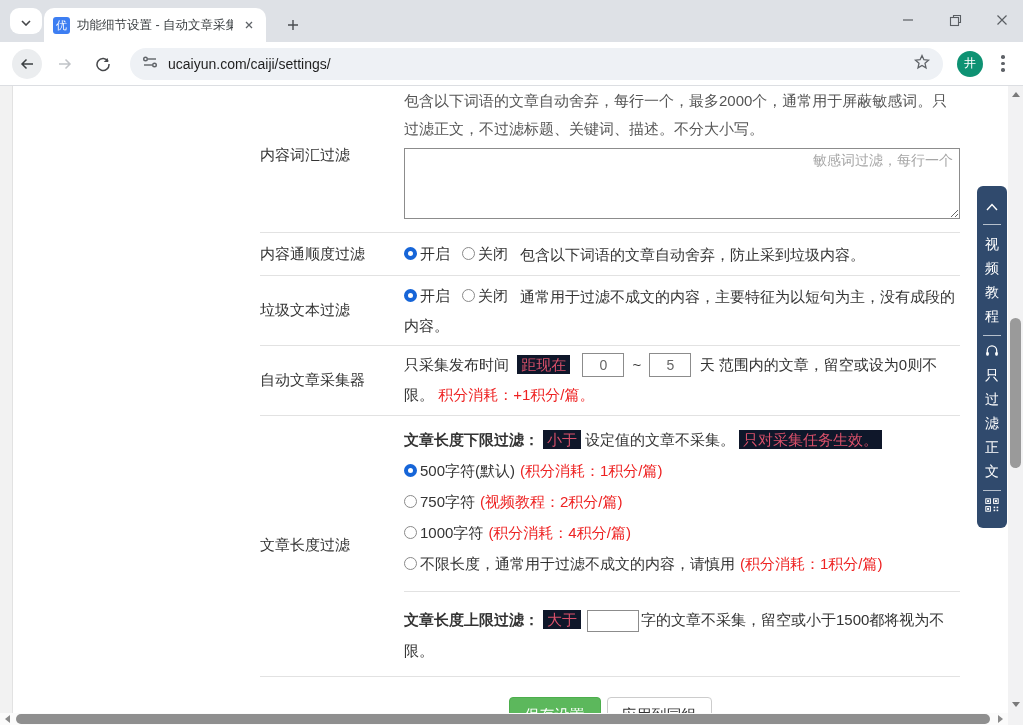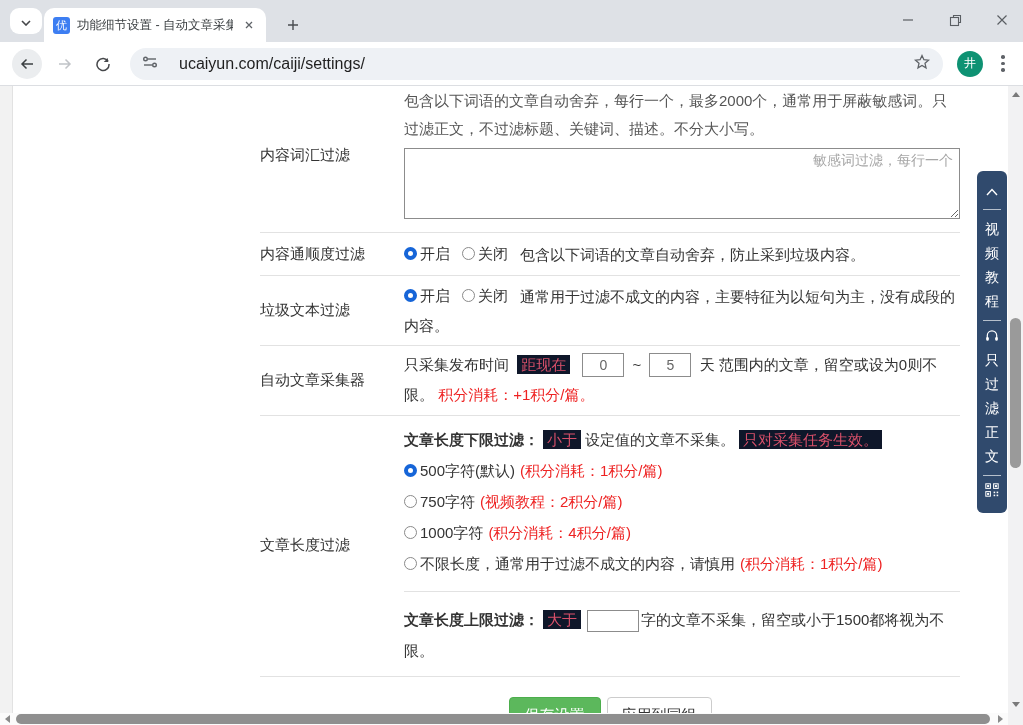--- a/index.html
+++ b/index.html
@@ -21,21 +21,21 @@
   .win-controls { position:absolute; right:14px; top:8px; display:flex; gap:33px; align-items:center; height:24px; }
   .win-btn { width:14px; height:14px; display:flex; align-items:center; justify-content:center; }
 
   .toolbar { position:absolute; left:0; top:42px; width:1023px; height:44px; background:#fff;
     border-bottom:1px solid #dcdee2; display:flex; align-items:center; padding:0 8px; }
   .nav-btn { width:30px; height:30px; border-radius:50%; display:flex; align-items:center;
     justify-content:center; margin:0 4px; flex:none; }
   .nav-back { background:#ebedef; }
   .omnibox { flex:1; height:32px; background:#eef1f5; border-radius:16px; display:flex;
     align-items:center; padding:0 12px; margin:0 8px; min-width:0; }
-  .url-text { flex:1; font-size:16px; color:#1f1f1f; margin-left:21px; white-space:nowrap; overflow:hidden; }
+  .url-text { flex:1; font-size:14px; color:#1f1f1f; margin-left:10px; white-space:nowrap; overflow:hidden; }
   .avatar { width:26px; height:26px; border-radius:50%; background:#0e9273; color:#fff;
     font-size:12px; display:flex; align-items:center; justify-content:center; margin:0 8px 0 6px; flex:none; }
   .kebab { width:24px; height:24px; display:flex; flex-direction:column; align-items:center;
     justify-content:center; gap:3px; flex:none; }
   .kebab i { width:3.5px; height:3.5px; border-radius:50%; background:#5f6368; }
 
   
   .page { position:absolute; left:0; top:86px; width:1008px; height:627px; background:#fff; overflow:hidden; }
   .left-strip { position:absolute; left:0; top:0; width:13px; height:100%; background:#f2f2f2; border-right:1px solid #e2e2e2; }
   .form-area { position:absolute; left:260px; top:0; width:700px; font-size:15px; color:#333; }
@@ -74,21 +74,21 @@
   .opt-line .red { margin-left:5px; }
   .sub-divider { border:none; border-top:1px solid #e2e2e2; margin:12px 0; }
 
   .btn-row { text-align:center; padding:20px 0 21px; }
   .btn-save { background:#5cb85c; border:1px solid #4cae4c; color:#fff; font-family:inherit;
     font-size:15px; padding:8px 15px; border-radius:4px; cursor:pointer; }
   .btn-apply { background:#fff; border:1px solid #ccc; color:#333; font-family:inherit;
     font-size:15px; padding:8px 14px; border-radius:4px; margin-left:6px; cursor:pointer; }
 
   
-  .side-widget { position:absolute; right:16px; top:171px; width:30px; background:#304a6d;
+  .side-widget { position:absolute; right:16px; top:186px; width:30px; background:#304a6d;
     border-radius:6px; color:#fff; display:flex; flex-direction:column; align-items:center;
     padding:11px 0 10px; z-index:10; }
   .wdiv { width:18px; border:none; border-top:1px solid rgba(255,255,255,.65); margin:7px 0; }
   .wtext { width:16px; font-size:14px; line-height:24px; text-align:center; word-break:break-all; }
   .wicon { margin-bottom:2px; }
 
   
   .vscroll { position:absolute; right:0; top:86px; width:15px; height:627px; background:#f2f2f3; }
   .tri-up { width:0; height:0; border-left:4px solid transparent; border-right:4px solid transparent;
     border-bottom:5px solid #7a7a7a; margin:6px auto 0; }

